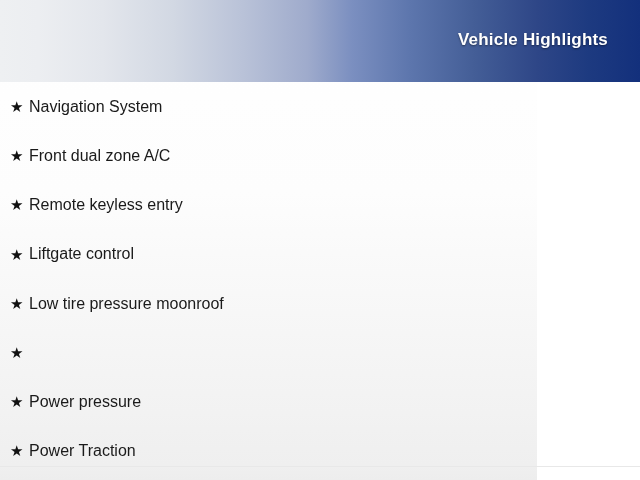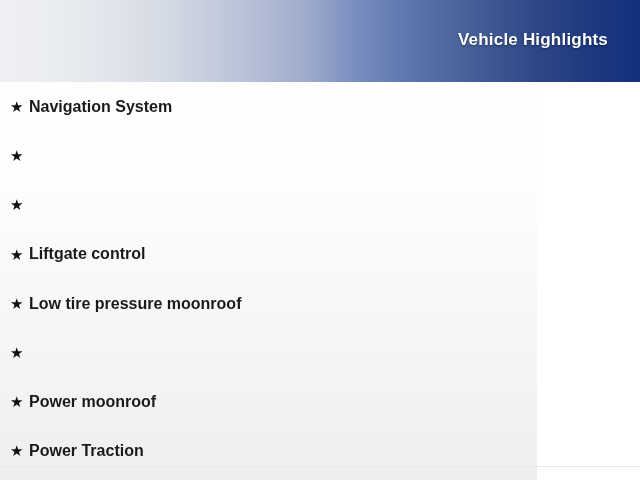--- a/index.html
+++ b/index.html
@@ -88,21 +88,20 @@
     font-size: 15px;
     line-height: 1;
     text-align: left;
   }
 
   .highlight-label {
     color: #1a1a1a;
     font-size: 16px;
     line-height: 1.1;
     white-space: nowrap;
-    font-weight: bold;
   }
 
   .bottom-rule {
     position: absolute;
     left: 0;
     top: 466px;
     width: 640px;
     height: 1px;
     background: #e8e8e8;
   }
@@ -116,38 +115,40 @@
     <div class="header-title">Vehicle Highlights</div>
   </div>
 
   <ul class="highlights">
     <li class="highlight-item">
       <span class="bullet-star">★</span>
       <span class="highlight-label">Navigation System</span>
     </li>
     <li class="highlight-item">
       <span class="bullet-star">★</span>
+      <span class="highlight-label">Front dual zone A/C</span>
     </li>
     <li class="highlight-item">
       <span class="bullet-star">★</span>
+      <span class="highlight-label">Remote keyless entry</span>
     </li>
     <li class="highlight-item">
       <span class="bullet-star">★</span>
       <span class="highlight-label">Liftgate control</span>
     </li>
     <li class="highlight-item">
       <span class="bullet-star">★</span>
       <span class="highlight-label">Low tire pressure moonroof</span>
     </li>
     <li class="highlight-item">
       <span class="bullet-star">★</span>
     </li>
     <li class="highlight-item">
       <span class="bullet-star">★</span>
-      <span class="highlight-label">Power moonroof</span>
+      <span class="highlight-label">Power pressure</span>
     </li>
     <li class="highlight-item">
       <span class="bullet-star">★</span>
       <span class="highlight-label">Power Traction</span>
     </li>
   </ul>
 
   <div class="bottom-rule"></div>
 
 </div>

